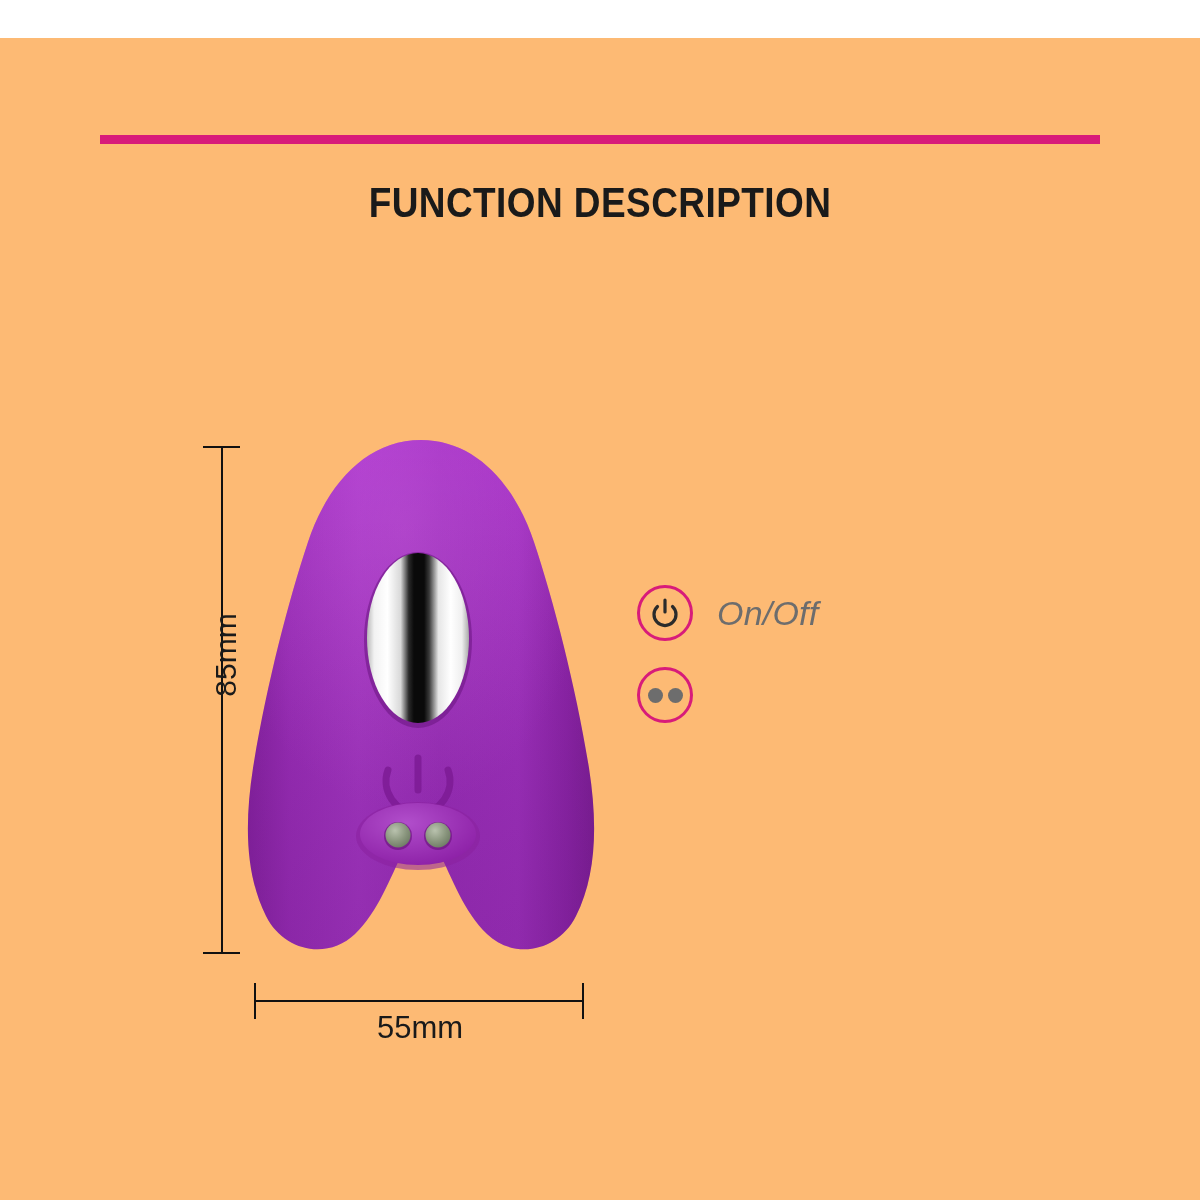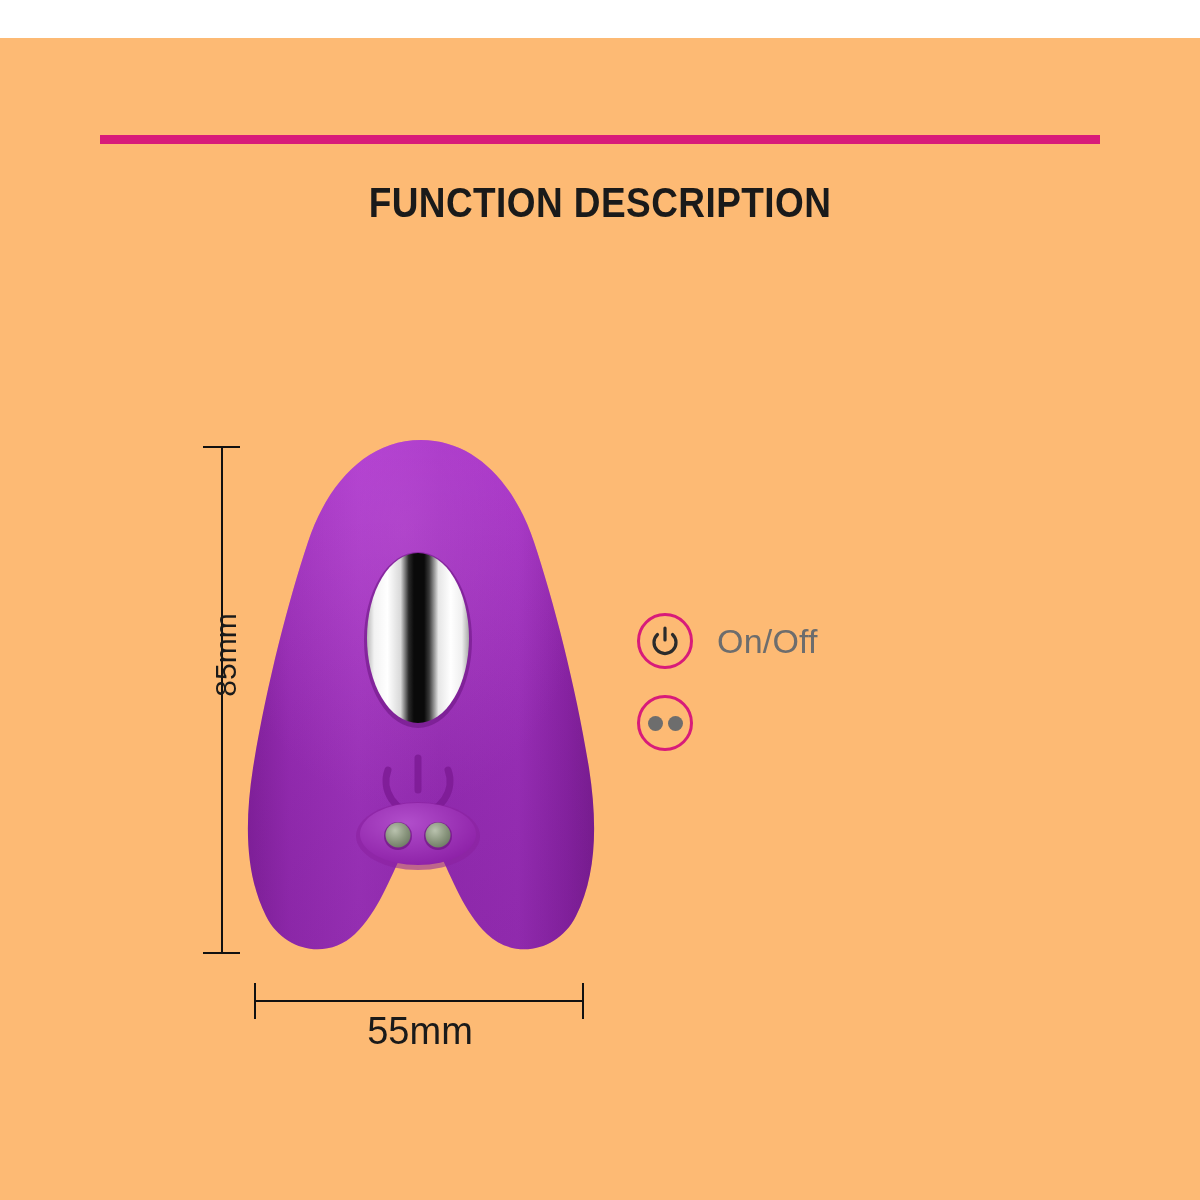--- a/index.html
+++ b/index.html
@@ -95,41 +95,42 @@
   }
   .dim-h-tick-left { left: 254px; }
   .dim-h-tick-right { left: 582px; }
 
   .dim-h-label {
     position: absolute;
     left: 254px;
     top: 972px;
     width: 332px;
     text-align: center;
-    font-size: 38px;
+    font-size: 31px;
     color: #1a1a1a;
     white-space: nowrap;
   }
 
   
   .product {
     position: absolute;
     left: 246px;
     top: 400px;
     width: 350px;
     height: 520px;
   }
   .product svg { display: block; width: 100%; height: 100%; }
 
   
   .legend {
     position: absolute;
     left: 637px;
-    top: 572px;
+    top: 544px;
     width: 420px;
+    font-style: italic;
   }
   .legend-row {
     display: flex;
     align-items: center;
     height: 62px;
     margin-bottom: 20px;
   }
   .legend-icon {
     flex: 0 0 auto;
     width: 56px;

